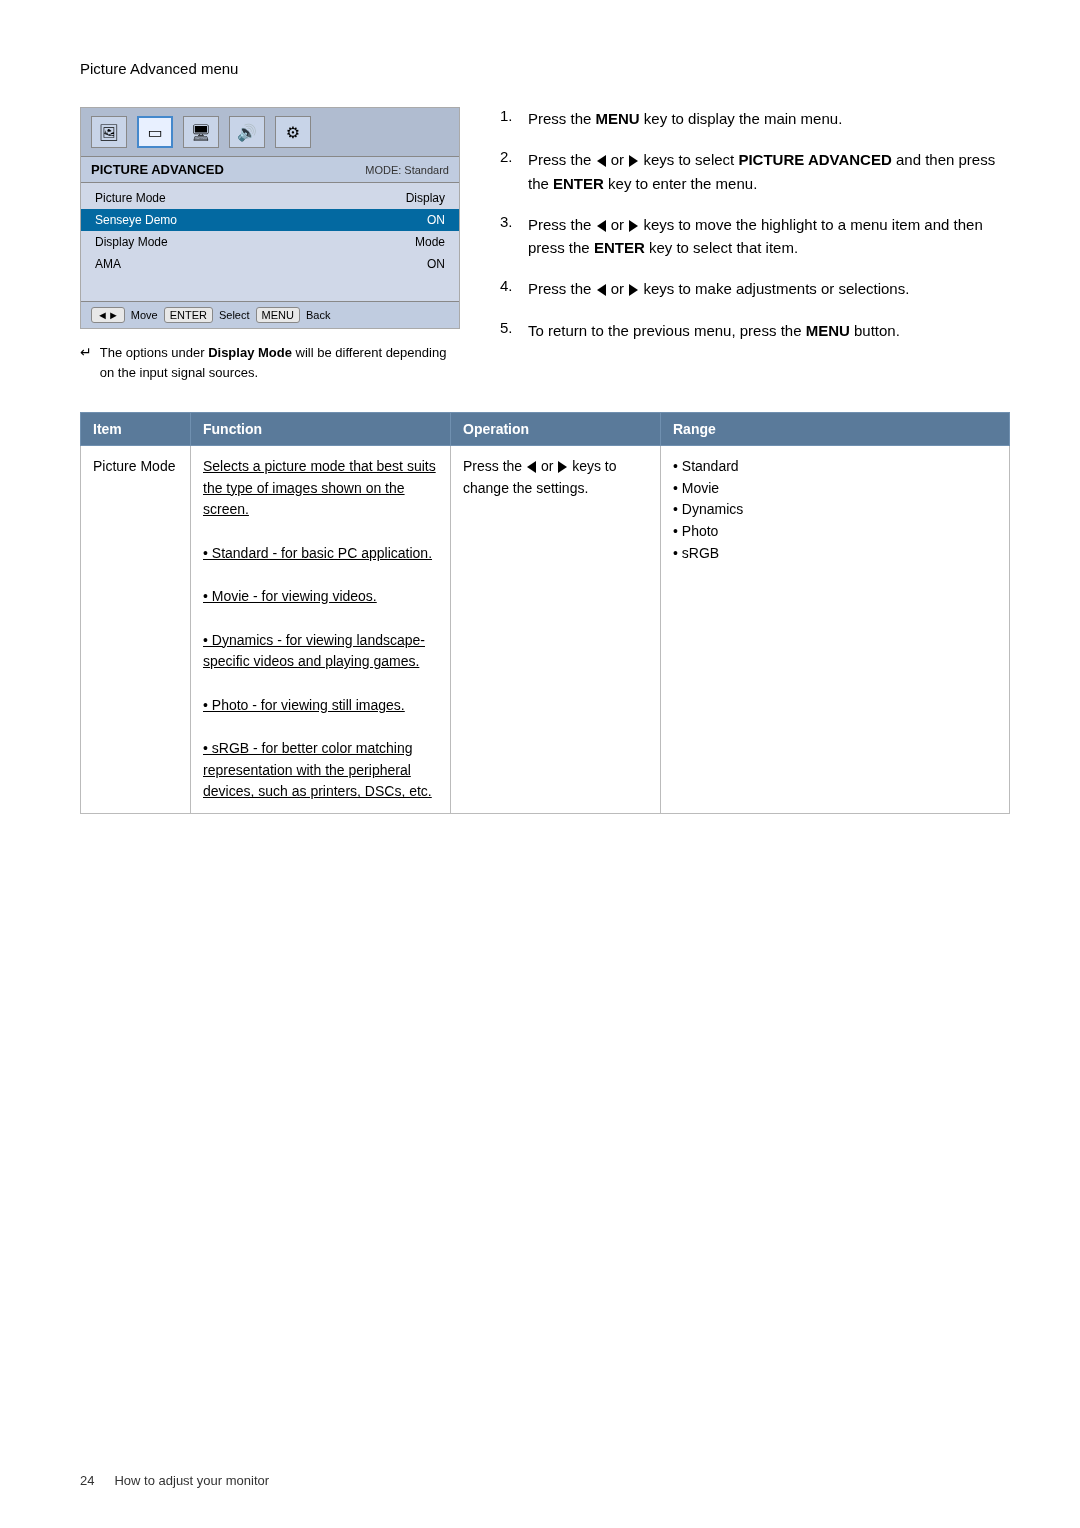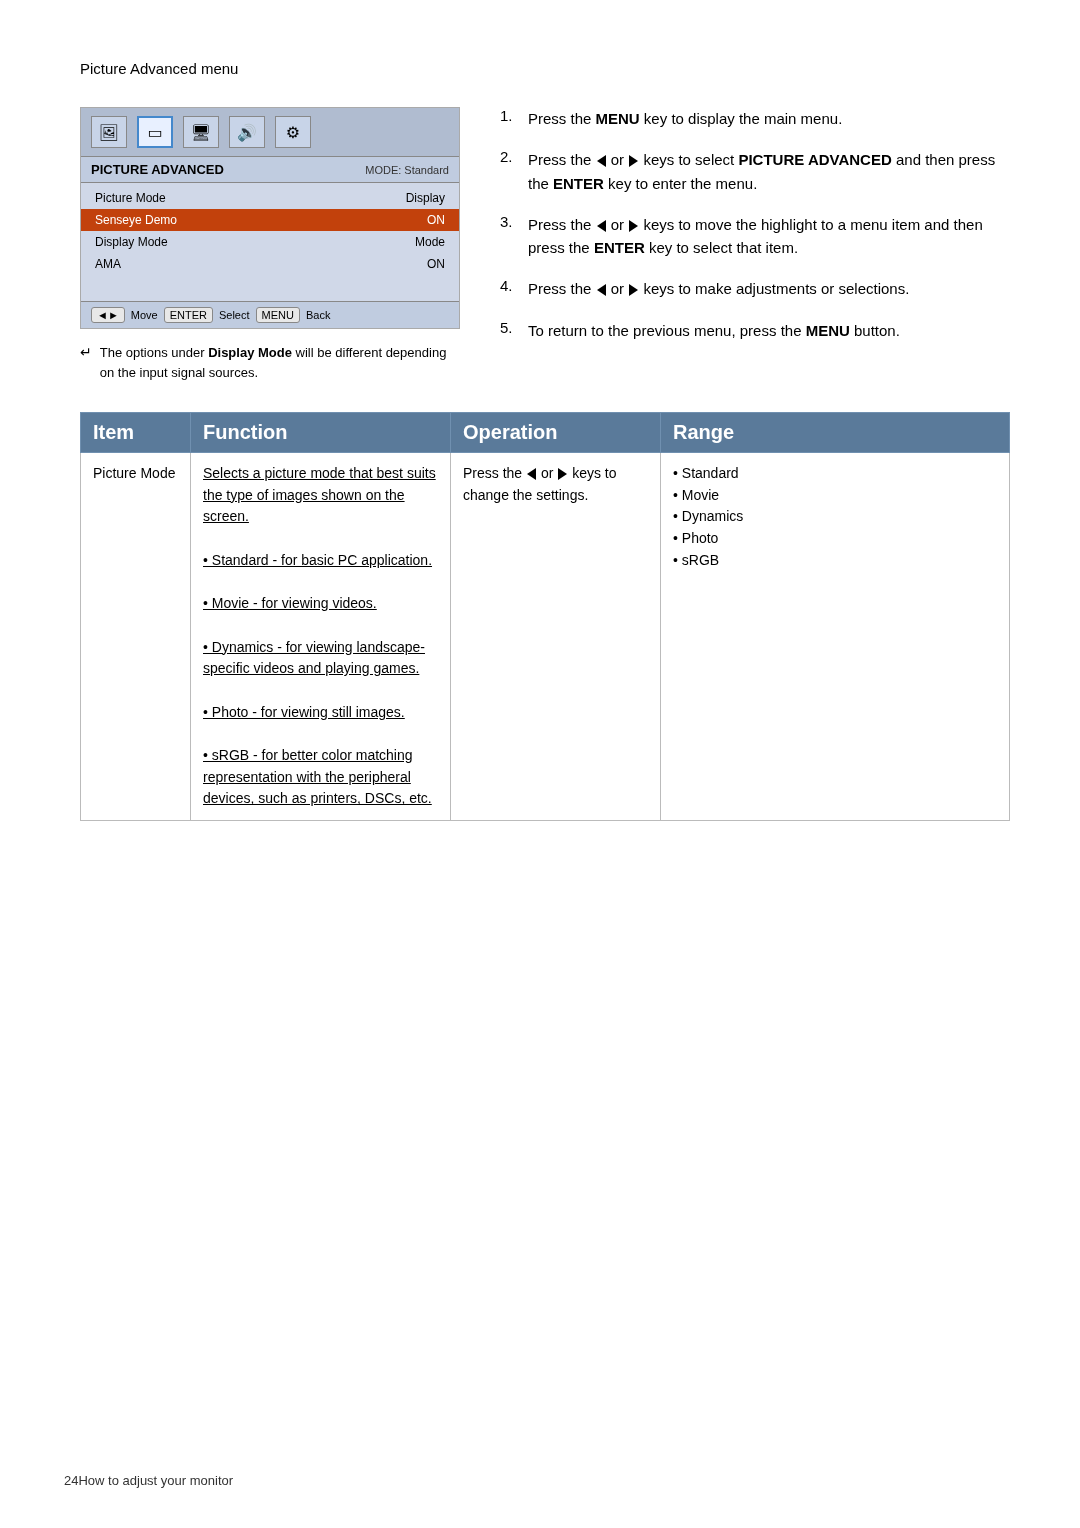--- a/index.html
+++ b/index.html
@@ -98,21 +98,21 @@
     }
 
     .menu-row {
       display: flex;
       justify-content: space-between;
       padding: 4px 14px;
       font-size: 12px;
     }
 
     .menu-row.highlighted {
-      background: #c2410c;
+      background: #0369a1;
       color: #fff;
     }
 
     .menu-row-label { color: inherit; }
     .menu-row-value { color: inherit; }
 
     .menu-footer {
       background: #c0cce0;
       padding: 5px 10px;
       display: flex;
@@ -209,21 +209,21 @@
       border-collapse: collapse;
       margin-top: 30px;
     }
 
     .data-table th {
       background: #5a7a9a;
       color: #fff;
       font-weight: bold;
       padding: 8px 12px;
       text-align: left;
-      font-size: 20px;
+      font-size: 14px;
       border: 1px solid #7090b0;
     }
 
     .data-table td {
       border: 1px solid #bbb;
       padding: 10px 12px;
       vertical-align: top;
       font-size: 14px;
       line-height: 1.55;
     }
@@ -239,24 +239,25 @@
     }
 
     .data-table td:nth-child(3) {
       width: 210px;
     }
 
     
     .page-footer {
       position: absolute;
       bottom: 40px;
-      left: 64px;
+      left: 80px;
       right: 70px;
       display: flex;
       flex-direction: row;
+      gap: 20px;
       font-size: 13px;
       color: #333;
     }
 
     .footer-page-num {
       font-size: 13px;
     }
 
     .footer-text {
       font-size: 13px;

